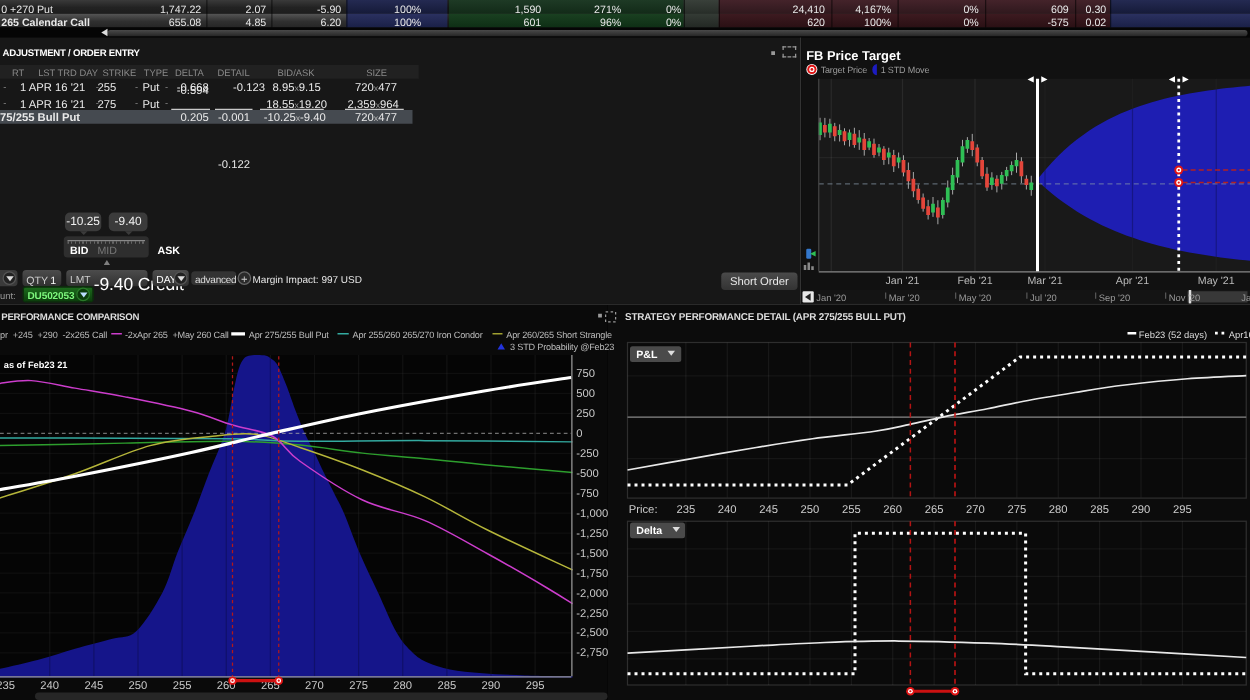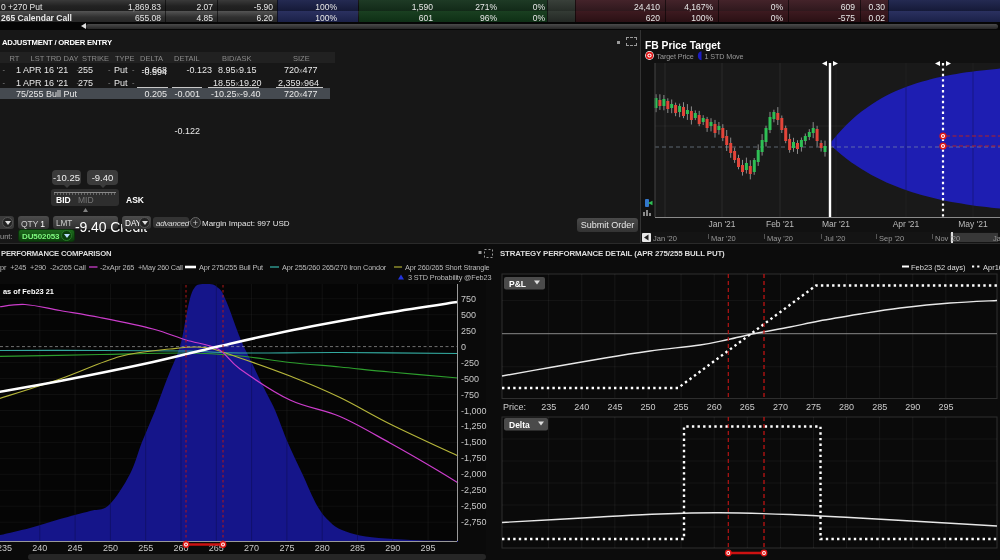--- a/index.html
+++ b/index.html
@@ -19,21 +19,21 @@
 <div class="abs" style="left:547px;top:0;width:28px;height:11px;background:linear-gradient(180deg,#39403a,#272d28)"></div>
 <div class="abs" style="left:575px;top:0;width:313px;height:11px;background:linear-gradient(180deg,#44232a,#2f181d)"></div>
 <div class="abs" style="left:888px;top:0;width:112px;height:11px;background:linear-gradient(180deg,#242a52,#151a38)"></div>
 <div class="abs" style="left:277px;top:11px;width:81px;height:11px;background:linear-gradient(180deg,#2b3160,#1a2047)"></div>
 <div class="abs" style="left:359px;top:11px;width:188px;height:11px;background:linear-gradient(180deg,#1a4021,#0e2f15)"></div>
 <div class="abs" style="left:547px;top:11px;width:28px;height:11px;background:linear-gradient(180deg,#343b35,#232824)"></div>
 <div class="abs" style="left:575px;top:11px;width:313px;height:11px;background:linear-gradient(180deg,#3d1a20,#2a1014)"></div>
 <div class="abs" style="left:888px;top:11px;width:112px;height:11px;background:linear-gradient(180deg,#2b3160,#1a2047)"></div>
 <div class="cell" style="left:1px;top:1.5px;">0 +270 Put</div>
 <div class="cell" style="left:1px;top:12.5px;font-weight:bold;">265 Calendar Call</div>
-<div class="cell r" style="left:91px;top:1.5px;width:70px;">1,869.83</div>
+<div class="cell r" style="left:91px;top:1.5px;width:70px;">1,747.22</div>
 <div class="cell r" style="left:91px;top:12.5px;width:70px;">655.08</div>
 <div class="cell r" style="left:143px;top:1.5px;width:70px;">2.07</div>
 <div class="cell r" style="left:143px;top:12.5px;width:70px;">4.85</div>
 <div class="cell r" style="left:203px;top:1.5px;width:70px;">-5.90</div>
 <div class="cell r" style="left:203px;top:12.5px;width:70px;">6.20</div>
 <div class="cell r" style="left:267px;top:1.5px;width:70px;">100%</div>
 <div class="cell r" style="left:267px;top:12.5px;width:70px;">100%</div>
 <div class="cell r" style="left:363px;top:1.5px;width:70px;">1,590</div>
 <div class="cell r" style="left:363px;top:12.5px;width:70px;">601</div>
 <div class="cell r" style="left:427px;top:1.5px;width:70px;">271%</div>
@@ -103,21 +103,21 @@
 <div class="hdr" style="left:76.5px;top:77.5px;">-</div>
 <div class="hdr" style="left:108px;top:77.5px;">-</div>
 <div class="hdr" style="left:132px;top:77.5px;">-</div>
 
 <div class="abs" style="left:137px;top:86.8px;width:31px;height:1px;background:#c8c8c8;"></div>
 <div class="abs" style="left:172px;top:86.8px;width:30px;height:1px;background:#c8c8c8;"></div>
 <div class="abs" style="left:208px;top:86.8px;width:51px;height:1px;background:#c8c8c8;"></div>
 <div class="abs" style="left:276px;top:86.8px;width:47px;height:1px;background:#c8c8c8;"></div>
 
 <div class="abs" style="left:0;top:88px;width:330px;height:11px;background:#454a50;"></div>
-<div class="cell t9" style="left:16px;top:89px;">75/255 Bull Put</div>
+<div class="cell t9" style="left:0px;top:89px;font-weight:bold;">75/255 Bull Put</div>
 <div class="cell t9 r" style="left:125px;top:89px;width:42px;">0.205</div>
 <div class="cell t9 r" style="left:162px;top:89px;width:38px;">-0.001</div>
 <div class="cell t9" style="left:211px;top:89px;">-10.25<span style="color:#bbb;font-size:7px;">x</span>-9.40</div>
 <div class="cell t9" style="left:284px;top:89px;">720<span style="color:#bbb;font-size:7px;">x</span>477</div>
 
 <div class="abs" style="left:52px;top:170px;width:29px;height:15px;background:#3b3b3b;border-radius:4px;color:#f0f0f0;font-size:9.5px;text-align:center;line-height:15px;">-10.25</div>
 <div class="abs" style="left:87px;top:170px;width:31px;height:15px;background:#3b3b3b;border-radius:4px;color:#f0f0f0;font-size:9.5px;text-align:center;line-height:15px;">-9.40</div>
 <div class="abs" style="left:64px;top:185px;width:0;height:0;border-left:3px solid transparent;border-right:3px solid transparent;border-top:3px solid #3b3b3b;"></div>
 <div class="abs" style="left:100px;top:185px;width:0;height:0;border-left:3px solid transparent;border-right:3px solid transparent;border-top:3px solid #3b3b3b;"></div>
 <div class="abs" style="left:51px;top:189px;width:68px;height:17px;background:#2e2e2e;border-radius:3px;"></div>
@@ -135,31 +135,31 @@
 <div class="cell" style="left:21px;top:218.5px;color:#ccc;">QTY</div>
 <div class="cell r" style="left:34px;top:218.5px;width:11px;color:#fff;">1</div>
 <div class="abs" style="left:53px;top:216px;width:65px;height:13px;background:linear-gradient(180deg,#4c4c4c,#303030);border-radius:3px;"></div>
 <div class="cell" style="left:56px;top:218.5px;color:#ccc;font-size:8.2px;">LMT</div>
 <div class="cell" style="left:75px;top:218.5px;color:#fff;font-size:14px;letter-spacing:-0.1px;">-9.40 Credit</div>
 <div class="abs" style="left:122px;top:216px;width:29px;height:13px;background:linear-gradient(180deg,#4c4c4c,#303030);border-radius:3px;"></div>
 <div class="cell" style="left:125px;top:218.5px;color:#fff;font-size:8.2px;">DAY</div>
 <div class="abs" style="left:139px;top:217px;width:11px;height:11px;background:#222;border-radius:50%;border:1px solid #555;"></div>
 <div class="abs" style="left:142px;top:221px;width:0;height:0;border-left:3px solid transparent;border-right:3px solid transparent;border-top:4px solid #ddd;"></div>
 <div class="abs" style="left:153px;top:217px;width:36px;height:11px;background:#333;border-radius:3px;"></div>
-<div class="cell" style="left:156px;top:218.5px;color:#ddd;font-style:italic;font-size:8px;letter-spacing:-0.2px;">advanced</div>
+<div class="cell" style="left:156px;top:218.5px;color:#ddd;font-size:8px;letter-spacing:-0.2px;">advanced</div>
 <div class="abs" style="left:190px;top:217px;width:11px;height:11px;background:#2a2a2a;border-radius:50%;border:1px solid #666;color:#ccc;font-size:9px;line-height:10px;text-align:center;">+</div>
 <div class="cell" style="left:202px;top:218.5px;color:#e8e8e8;font-size:8px;">Margin Impact: 997 USD</div>
 
 <div class="hdr" style="left:0px;top:232px;color:#999;">unt:</div>
 <div class="abs" style="left:18px;top:229px;width:57px;height:13px;background:linear-gradient(180deg,#1c6b1c,#0c3d0c);border:1px solid #0a330a;border-radius:3px;"></div>
 <div class="cell" style="left:22px;top:231.5px;color:#7ef87e;font-weight:bold;font-size:8px;letter-spacing:-0.1px;">DU502053</div>
 <div class="abs" style="left:61px;top:230px;width:11px;height:11px;background:#0c3d0c;border-radius:50%;border:1px solid #2a7a2a;"></div>
 <div class="abs" style="left:64px;top:234px;width:0;height:0;border-left:3px solid transparent;border-right:3px solid transparent;border-top:4px solid #bdf;"></div>
 
-<div class="abs" style="left:577px;top:218px;width:61px;height:14px;background:linear-gradient(180deg,#4a4a4a,#333);border-radius:3px;color:#e8e8e8;font-size:9px;text-align:center;line-height:14px;">Submit Order</div>
+<div class="abs" style="left:577px;top:218px;width:61px;height:14px;background:linear-gradient(180deg,#4a4a4a,#333);border-radius:3px;color:#e8e8e8;font-size:9px;text-align:center;line-height:14px;">Short Order</div>
 
 <div class="abs" style="left:640px;top:30px;width:1px;height:530px;background:#333;"></div>
 <div class="abs" style="left:641px;top:30px;width:359px;height:213px;background:#111;"></div>
 <div class="abs" style="left:645px;top:40px;font-size:10.3px;font-weight:bold;color:#fff;">FB Price Target</div>
 
 <svg class="abs" style="left:640px;top:30px;" width="360" height="213" viewBox="640 30 360 213">
   <rect x="655" y="63" width="345" height="154" fill="#191919"></rect>
   <line x1="665" y1="63" x2="665" y2="217" stroke="#ffffff" stroke-opacity="0.07" stroke-width="1"></line>
     <line x1="722" y1="63" x2="722" y2="217" stroke="#ffffff" stroke-opacity="0.07" stroke-width="1"></line>
     <line x1="780" y1="63" x2="780" y2="217" stroke="#ffffff" stroke-opacity="0.07" stroke-width="1"></line>

